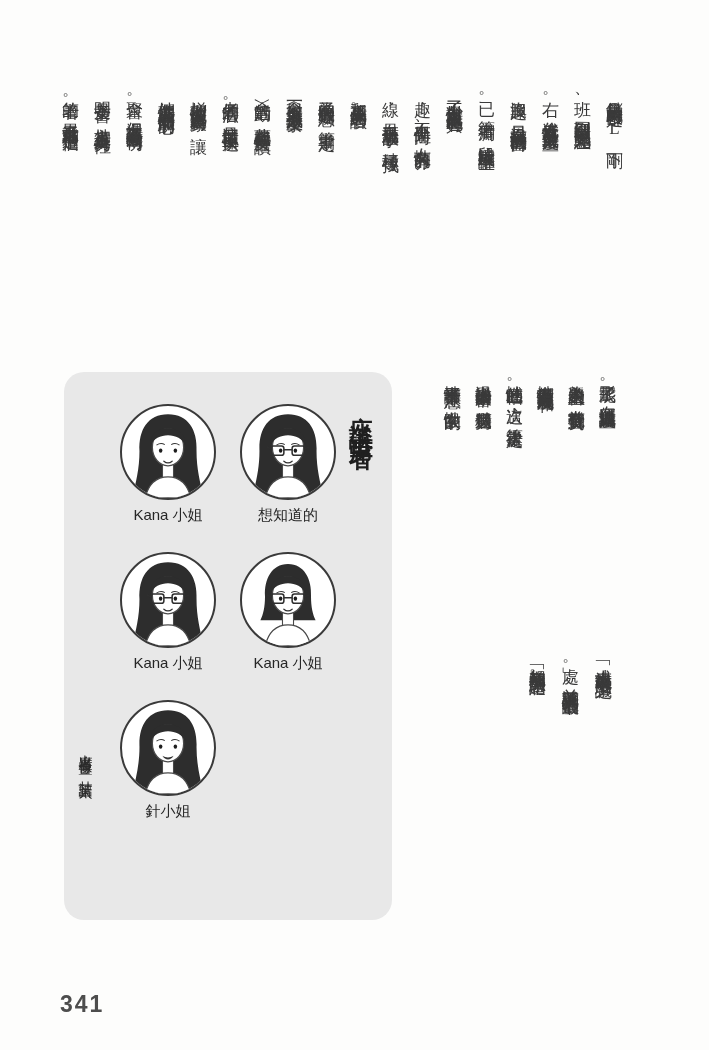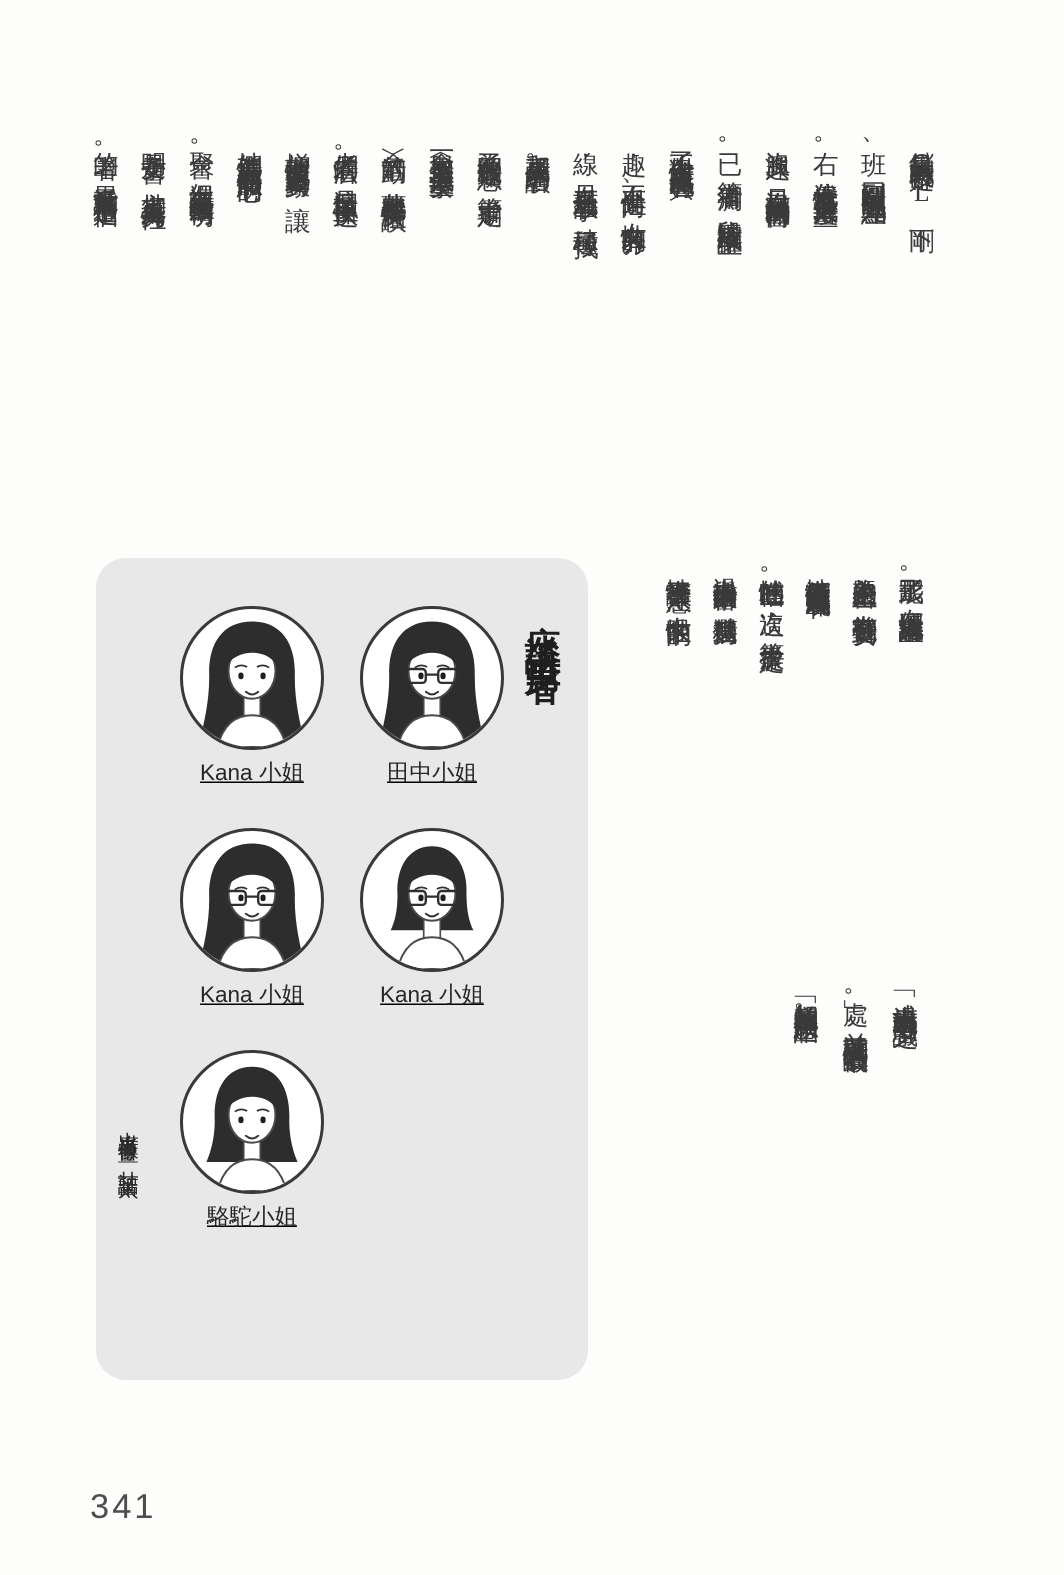--- a/index.html
+++ b/index.html
@@ -43,34 +43,34 @@
     position:absolute; left:13px; top:371px;
     writing-mode:vertical-rl; text-orientation:upright;
     font-family:"Liberation Sans", sans-serif;
     font-size:14px; letter-spacing:1.5px; color:#2b2b2b;
   }
   .grid {
     position:absolute; left:56px; top:32px;
     display:grid; grid-template-columns:96px 96px;
     column-gap:24px; row-gap:27px;
   }
-  .attendee { width:96px; text-align:center;text-decoration:underline; }
+  .attendee { width:96px; text-align:center; }
   .portrait {
     width:92px; height:92px; margin:0 auto;
     border:2px solid #3a3a3a; border-radius:50%;
     background:#ffffff; overflow:hidden;
   }
   .portrait svg { display:block; width:100%; height:100%; }
   .attendee-name {
     margin-top:6px; font-family:"Liberation Sans", sans-serif;
     font-size:15px; color:#262626; white-space:nowrap;
   }
   .page-number {
     position:absolute; left:60px; top:991px;
-    font-family:"Liberation Sans", sans-serif; font-weight:normal;
+    font-family:"Liberation Sans", sans-serif; font-weight:bold;
     font-size:23px; letter-spacing:2px; color:#4d4d4d;text-align:center;
   }
 </style>
 </head>
 <body>
 
 <div class="page">
 
   <div class="vtext top-text">
     <div class="col-list">
@@ -178,21 +178,21 @@
                 <ellipse cx="42" cy="48.5" rx="1.9" ry="2.4" fill="#1e1e1e"></ellipse>
                 <ellipse cx="58" cy="48.5" rx="1.9" ry="2.4" fill="#1e1e1e"></ellipse>
                 <path d="M45.5 60C48.5 62.5 51.5 62.5 54.5 60" fill="none" stroke="#333" stroke-width="1.4" stroke-linecap="round"></path>
                 <g fill="none" stroke="#2f2f2f" stroke-width="1.7">
                   <rect x="31.5" y="43.5" width="14" height="10" rx="2.5"></rect>
                   <rect x="54.5" y="43.5" width="14" height="10" rx="2.5"></rect>
                   <path d="M45.5 47.5L54.5 47.5M31.5 46.5L27 44.5M68.5 46.5L73 44.5"></path>
                 </g>
               </svg></span>
           </div>
-          <div class="attendee-name">田中小姐</div>
+          <div class="attendee-name">想知道的</div>
         </div>
 
         <div class="attendee">
           <div class="portrait">
             <span><svg viewBox="0 0 100 100" xmlns="http://www.w3.org/2000/svg">
                 <path d="M50 9C28 9 18 26 19 49C19 68 15 84 11 100L89 100C85 84 81 68 81 49C82 26 72 9 50 9Z" fill="#2d2d2d"></path>
                 <rect x="44" y="60" width="12" height="18" fill="#fff" stroke="#4a4a4a" stroke-width="1.2"></rect>
                 <path d="M25 100C29 84 38 77 50 77C62 77 71 84 75 100Z" fill="#fff" stroke="#4a4a4a" stroke-width="1.4"></path>
                 <ellipse cx="50" cy="45" rx="17" ry="20" fill="#fff" stroke="#4a4a4a" stroke-width="1.4"></ellipse>
                 <path d="M31 43C28 18 72 18 69 43C63 28 37 28 31 43Z" fill="#2d2d2d"></path>
@@ -227,38 +227,38 @@
                 <g fill="none" stroke="#2f2f2f" stroke-width="1.7">
                   <rect x="31.5" y="43.5" width="14" height="10" rx="2.5"></rect>
                   <rect x="54.5" y="43.5" width="14" height="10" rx="2.5"></rect>
                   <path d="M45.5 47.5L54.5 47.5M31.5 46.5L27 44.5M68.5 46.5L73 44.5"></path>
                 </g>
               </svg></span>
           </div>
           <div class="attendee-name">Kana 小姐</div>
         </div>
 
-
-        <div class="attendee">
-          <div class="portrait">
-            <span><svg viewBox="0 0 100 100" xmlns="http://www.w3.org/2000/svg">
-                <path d="M50 10C30 10 22 28 23 49C23 62 20 72 17 79L83 79C80 72 77 62 77 49C78 28 70 10 50 10Z" fill="#2d2d2d"></path>
-                <rect x="44" y="60" width="12" height="18" fill="#fff" stroke="#4a4a4a" stroke-width="1.2"></rect>
-                <path d="M25 100C29 84 38 77 50 77C62 77 71 84 75 100Z" fill="#fff" stroke="#4a4a4a" stroke-width="1.4"></path>
-                <ellipse cx="50" cy="45" rx="17" ry="20" fill="#fff" stroke="#4a4a4a" stroke-width="1.4"></ellipse>
-                <path d="M31 43C28 18 72 18 69 43C63 28 37 28 31 43Z" fill="#2d2d2d"></path>
-                <path d="M37.5 42.5C40.5 40.5 44 40.5 46.5 42" fill="none" stroke="#333" stroke-width="1.2"></path>
-                <path d="M53.5 42C56 40.5 59.5 40.5 62.5 42.5" fill="none" stroke="#333" stroke-width="1.2"></path>
-                <ellipse cx="42" cy="48.5" rx="1.9" ry="2.4" fill="#1e1e1e"></ellipse>
-                <ellipse cx="58" cy="48.5" rx="1.9" ry="2.4" fill="#1e1e1e"></ellipse>
-                <path d="M45.5 60C48.5 62.5 51.5 62.5 54.5 60" fill="none" stroke="#333" stroke-width="1.4" stroke-linecap="round"></path>
-              </svg></span>
-          </div>
-          <div class="attendee-name">駱駝小姐</div>
-        </div>
+        <div class="attendee">
+          <div class="portrait">
+            <span><svg viewBox="0 0 100 100" xmlns="http://www.w3.org/2000/svg">
+                <path d="M50 9C28 9 18 26 19 49C19 68 15 84 11 100L89 100C85 84 81 68 81 49C82 26 72 9 50 9Z" fill="#2d2d2d"></path>
+                <rect x="44" y="60" width="12" height="18" fill="#fff" stroke="#4a4a4a" stroke-width="1.2"></rect>
+                <path d="M25 100C29 84 38 77 50 77C62 77 71 84 75 100Z" fill="#fff" stroke="#4a4a4a" stroke-width="1.4"></path>
+                <ellipse cx="50" cy="45" rx="17" ry="20" fill="#fff" stroke="#4a4a4a" stroke-width="1.4"></ellipse>
+                <path d="M31 43C28 18 72 18 69 43C63 28 37 28 31 43Z" fill="#2d2d2d"></path>
+                <path d="M37.5 42.5C40.5 40.5 44 40.5 46.5 42" fill="none" stroke="#333" stroke-width="1.2"></path>
+                <path d="M53.5 42C56 40.5 59.5 40.5 62.5 42.5" fill="none" stroke="#333" stroke-width="1.2"></path>
+                <ellipse cx="42" cy="48.5" rx="1.9" ry="2.4" fill="#1e1e1e"></ellipse>
+                <ellipse cx="58" cy="48.5" rx="1.9" ry="2.4" fill="#1e1e1e"></ellipse>
+                <path d="M44 58.5C47 64 53 64 56 58.5C52 61 48 61 44 58.5Z" fill="#333"></path>
+              </svg></span>
+          </div>
+          <div class="attendee-name">針小姐</div>
+        </div>
+
 
       </div>
 
     <div class="credit">出席者肖像畫:甘詰留太</div>
   </div>
 
   <div class="page-number">341</div>
 </div>
 
 </body></html>

